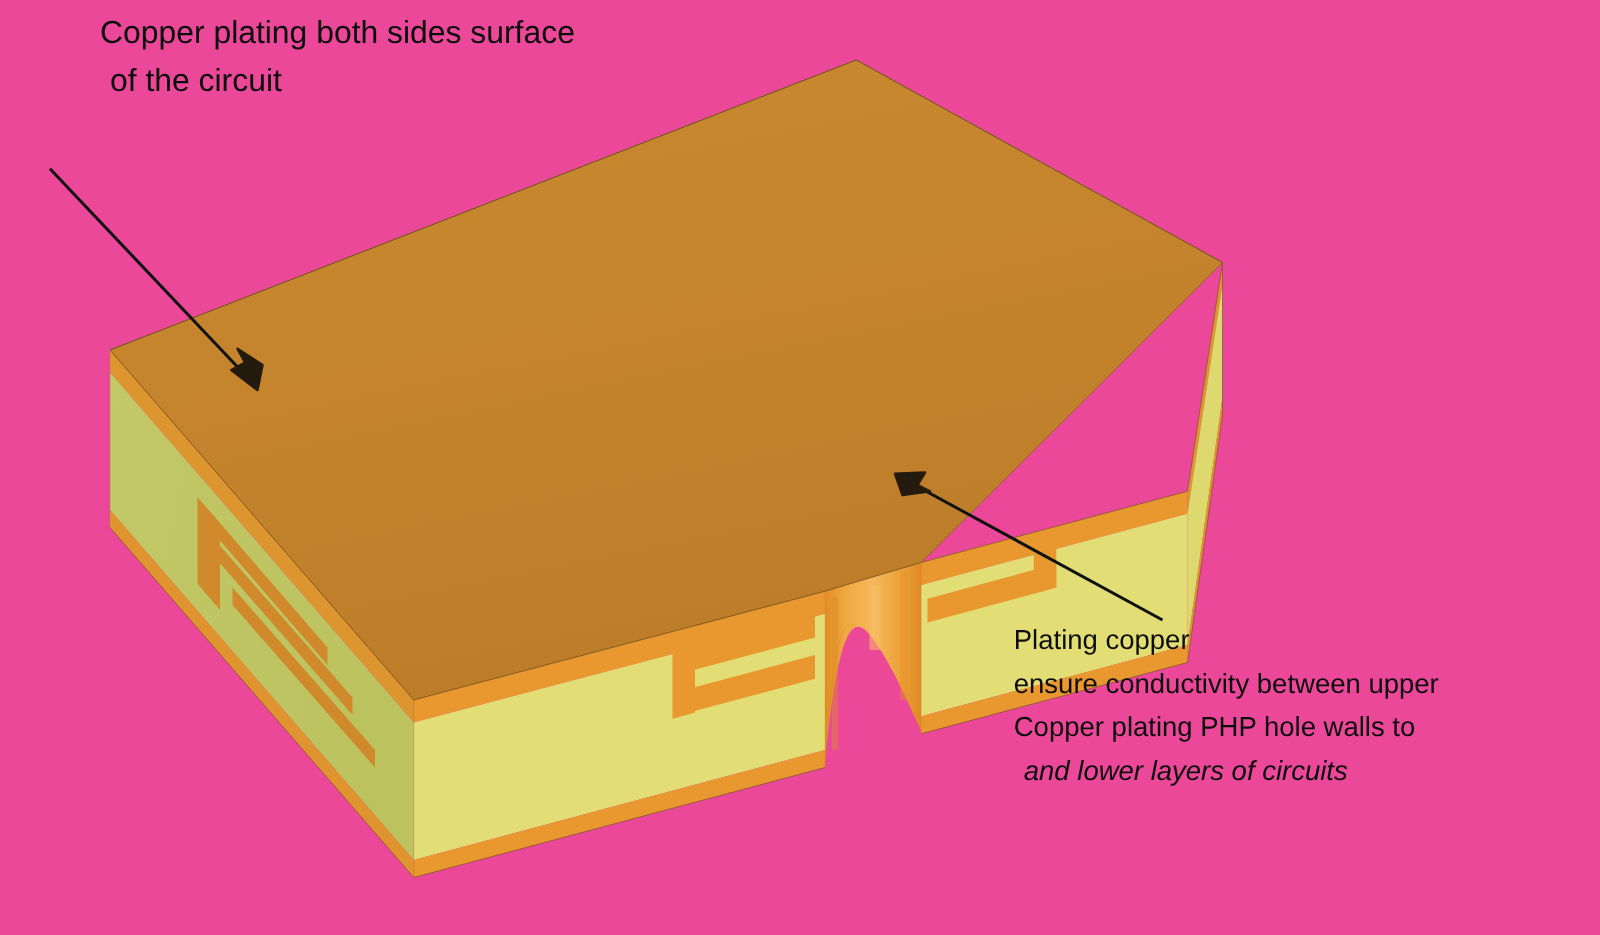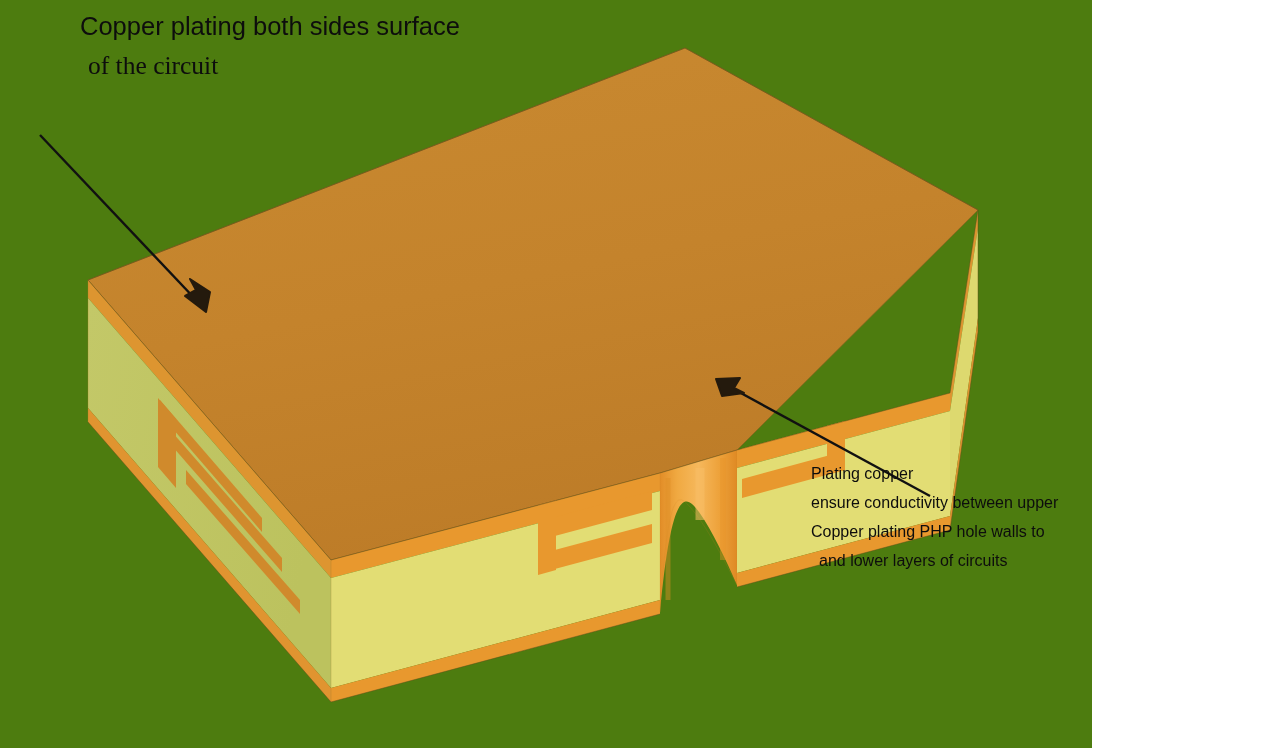--- a/index.html
+++ b/index.html
@@ -10,23 +10,23 @@
   body {
     width: 1280px;
     height: 748px;
     position: relative;
     overflow: hidden;
     font-family: "Liberation Sans", sans-serif;
   }
   #stage {
     position: absolute;
     left: 0; top: 0;
-    width: 1092px;
+    width: 1280px;
     height: 748px;
-    background: #4d7c0f;
+    background: #ec4899;
   }
   svg.board-svg {
     position: absolute;
     left: 0; top: 0;
     width: 1280px;
     height: 748px;
     display: block;
   }
   .anno {
     position: absolute;
@@ -34,29 +34,29 @@
     font-family: "Liberation Sans", sans-serif;
     white-space: nowrap;
     line-height: 1.0;
   }
   #anno-top {
     left: 80px;
     top: 14px;
     font-size: 25.5px;
   }
   #anno-top .ln { display: block; margin-bottom: 13px; }
-  #anno-top .ln3 { padding-left: 8px; font-family: Liberation Serif, serif; }
+  #anno-top .ln3 { padding-left: 8px; }
 
   #anno-right {
     left: 811px;
-    top: 466px;
-    font-size: 16px;
+    top: 501px;
+    font-size: 22px;
   }
   #anno-right .ln { display: block; margin-bottom: 13px; }
-  #anno-right .ln4 { padding-left: 8px; }
+  #anno-right .ln4 { padding-left: 8px; font-style: italic; }
 </style>
 </head>
 <body>
 
 <div id="stage">
 
   <svg class="board-svg" viewBox="0 0 1280 748">
     <defs>
       <clipPath id="clipLeftFace">
         <polygon points="88,280 331,560 331,700 88,420"></polygon>

